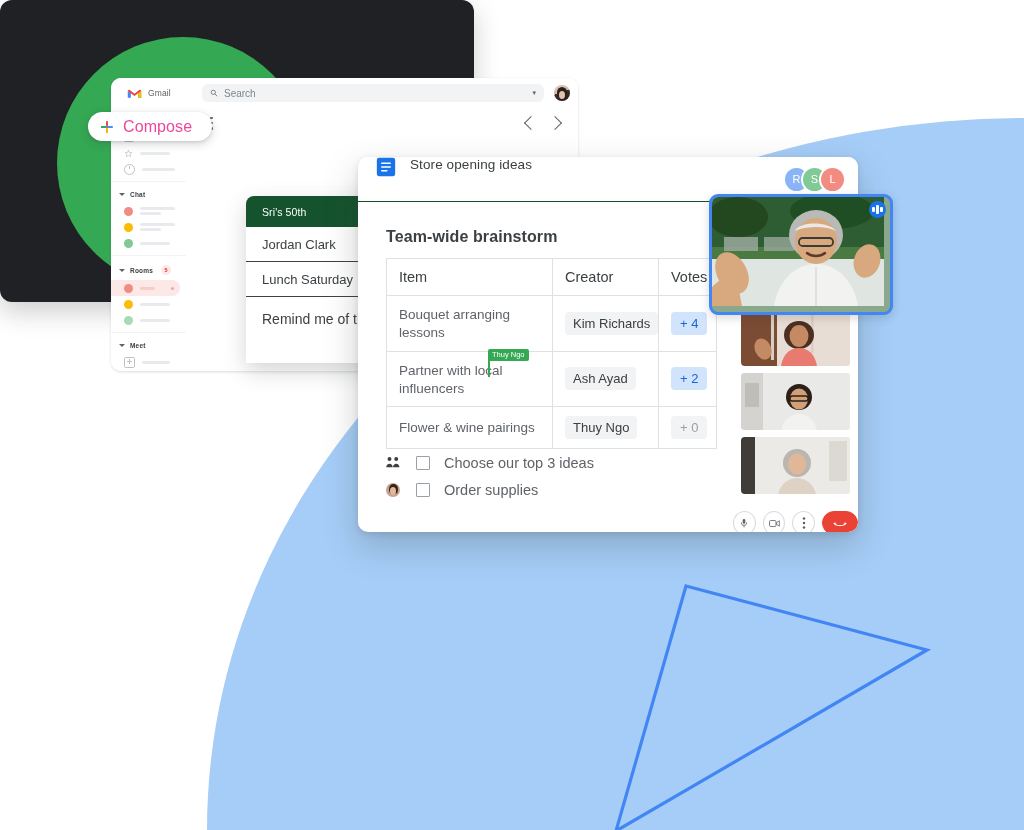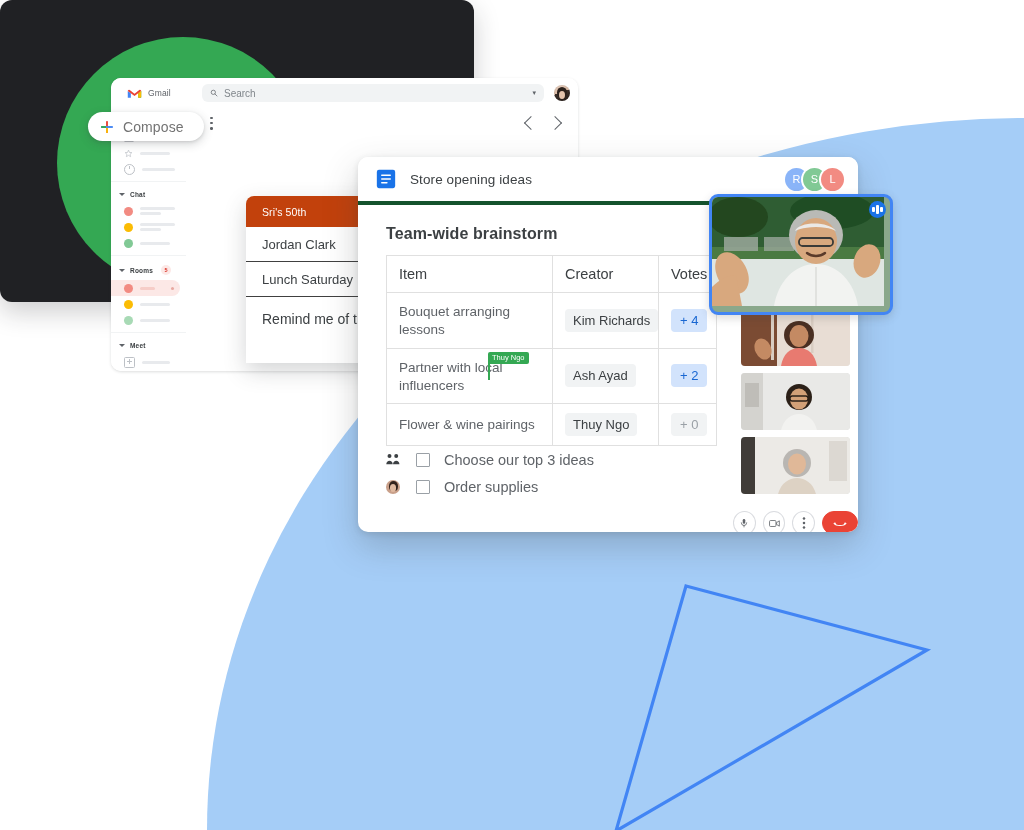--- a/index.html
+++ b/index.html
@@ -97,56 +97,56 @@
   .plusbox:before,.plusbox:after{content:"";position:absolute;background:#bdc1c6;}
   .plusbox:before{left:1.7px;top:3.6px;width:5px;height:1px;}
   .plusbox:after{left:3.6px;top:1.7px;width:1px;height:5px;}
 
   .compose{
     position:absolute;left:88px;top:112px;z-index:20;
     height:29px;padding:0 20px 0 12px;background:#fff;border-radius:16px;
     display:flex;align-items:center;gap:9px;
     box-shadow:0 3px 10px rgba(60,64,67,.22),0 1px 3px rgba(60,64,67,.14);
   }
-  .compose-label{font-size:14px;color:#737373;letter-spacing:.1px;}
+  .compose-label{font-size:16px;color:#ec4899;letter-spacing:.1px;}
 
   
   .chat-win{
     position:absolute;left:246px;top:196px;width:196px;height:167px;
     background:#fff;border-radius:8px 8px 0 0;overflow:hidden;
     box-shadow:0 8px 22px rgba(60,64,67,.22);
   }
-  .chat-head{height:31px;background:#c2410c;display:flex;align-items:center;padding-left:16px;}
+  .chat-head{height:31px;background:#14532d;display:flex;align-items:center;padding-left:16px;}
   .chat-head-title{color:#fff;font-size:10.5px;letter-spacing:.1px;}
   .chat-item{height:34px;display:flex;align-items:center;padding-left:16px;border-bottom:1px solid #404040;}
   .chat-item span{font-size:13px;color:#3c4043;white-space:nowrap;}
   .chat-item.big{height:44px;border-bottom:none;}
   .chat-item.big span{font-size:14px;}
 
   
   .docs-win{
     position:absolute;left:358px;top:157px;width:500px;height:375px;
     background:#fff;border-radius:10px;overflow:hidden;
     box-shadow:0 14px 34px rgba(60,64,67,.26),0 2px 6px rgba(60,64,67,.14);
   }
   .docs-head{
-    height:44px;display:flex;align-items:center;padding:0 14px 0 18px;gap:14px;
-    border-bottom:4px solid #14532d;background:#fff;
+    height:44px;display:flex;padding:0 14px 0 18px;gap:14px;
+    border-bottom:1px solid #14532d;background:#fff;
   }
   .docs-icon{width:20px;height:20px;flex:0 0 20px;}
   .docs-title{font-size:13.5px;color:#3c4043;flex:1;letter-spacing:.1px;}
   .docs-people{display:flex;align-items:center;}
   .ava{
     width:23px;height:23px;border-radius:50%;display:flex;align-items:center;justify-content:center;
     color:#fff;font-size:11px;font-weight:400;margin-left:-5px;box-shadow:0 0 0 2px #fff;
   }
   .ava:first-child{margin-left:0;}
 
   .docs-body{padding:16px 0 0 28px;position:relative;height:331px;box-sizing:border-box;}
-  .doc-h1{font-size:16px;font-weight:700;color:#3c4043;margin:4px 0 12px 0;letter-spacing:.1px;}
+  .doc-h1{font-size:16px;font-weight:700;color:#3c4043;margin:10px 0 12px 0;letter-spacing:.1px;}
 
   table.brainstorm{border-collapse:collapse;width:327px;table-layout:fixed;}
   table.brainstorm td,table.brainstorm th{
     border:1px solid #e0e0e0;padding:0;vertical-align:middle;text-align:left;
   }
   th.c-item{width:165px;}
   th.c-creator{width:105px;}
   th.c-votes{width:57px;}
   .cell{padding:9px 12px;}
   .th-text{font-size:14.5px;color:#3c4043;font-weight:400;}

